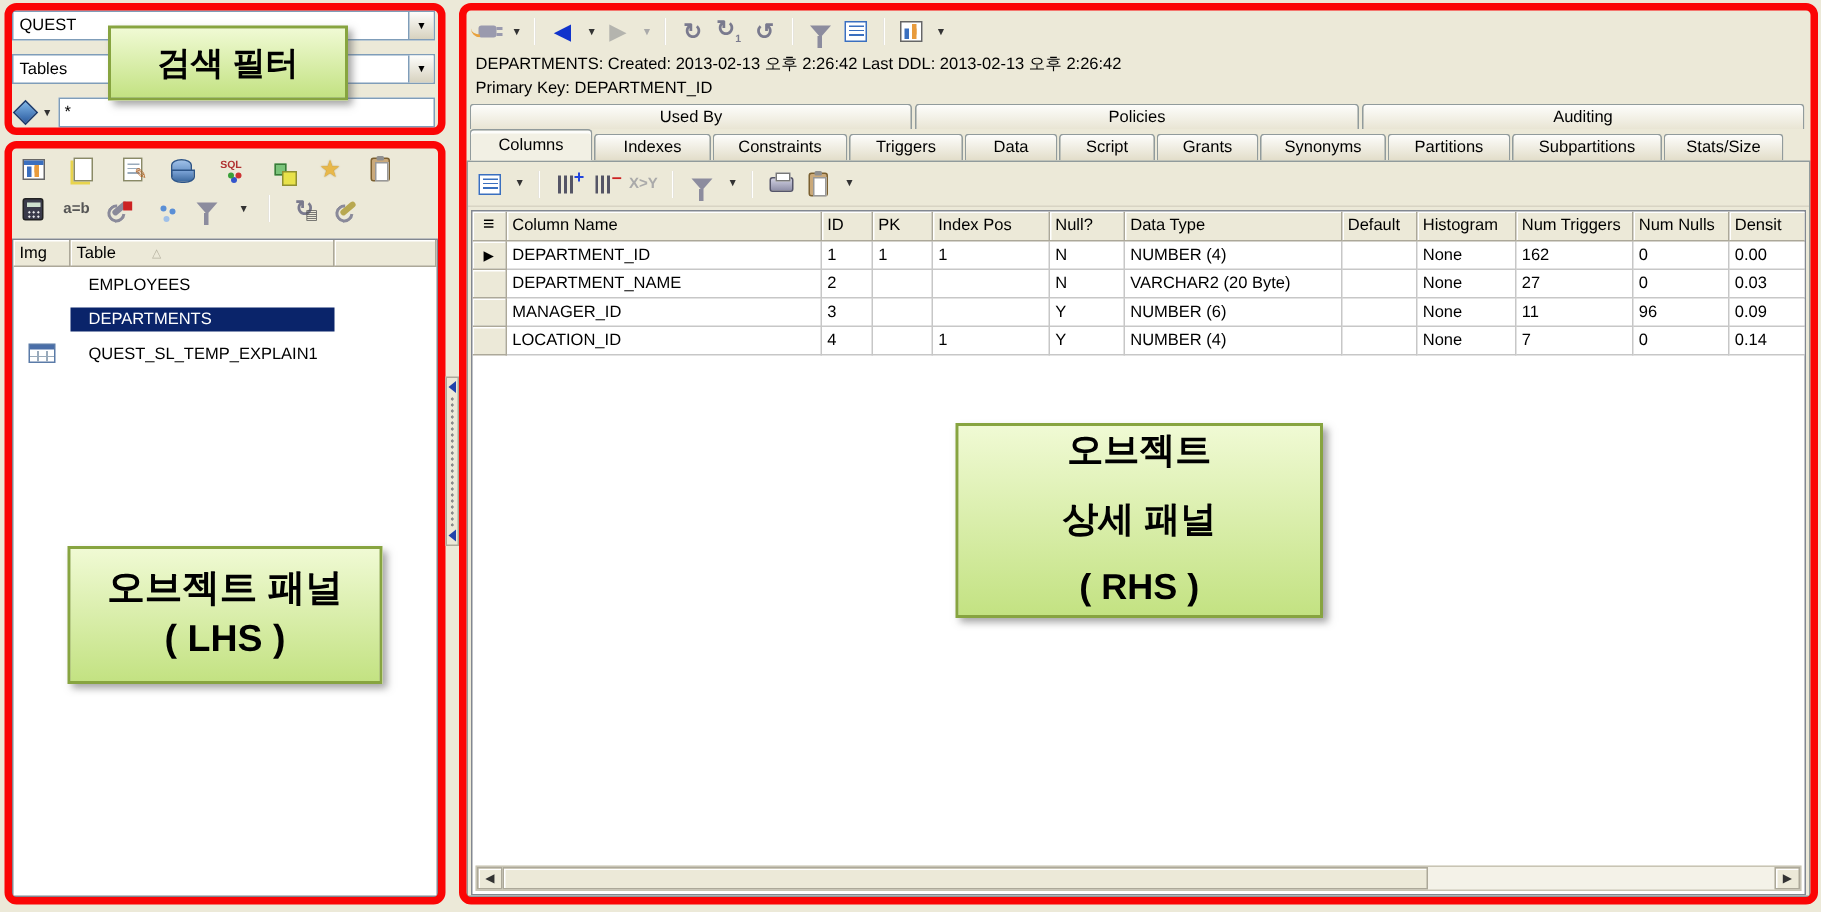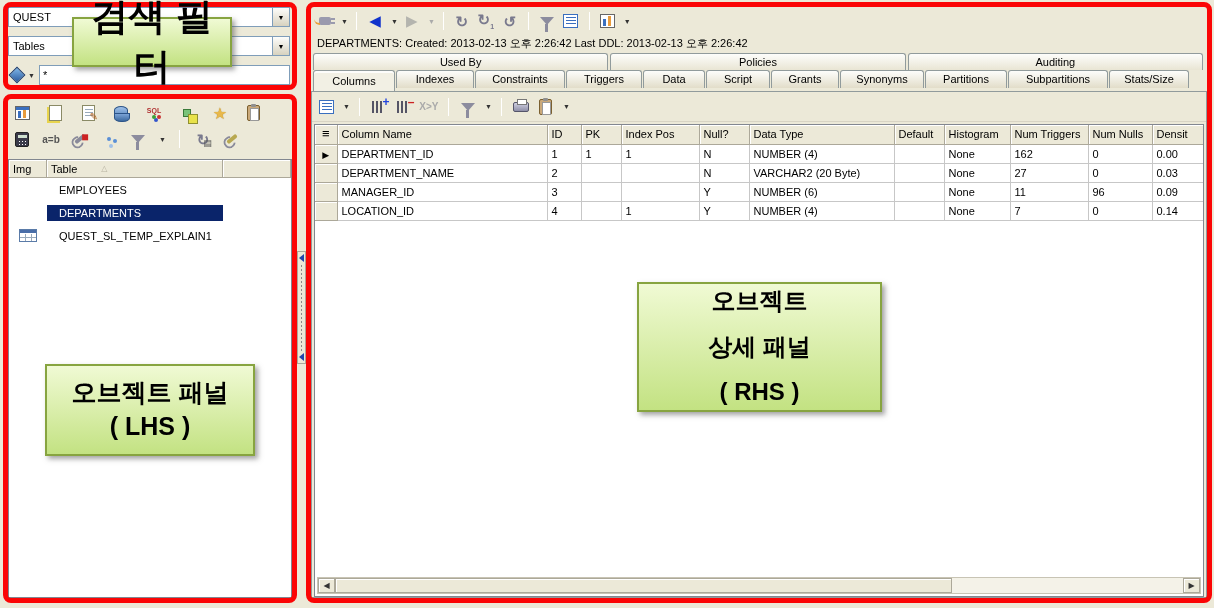--- a/index.html
+++ b/index.html
@@ -29,21 +29,21 @@
     position:absolute;
     z-index:50;
     background:linear-gradient(#f0fad4, #c3e282);
     border:2px solid #87a440;
     box-shadow:3px 3px 5px rgba(90,90,90,.55);
     display:flex; flex-direction:column;
     align-items:center; justify-content:center;
     font-weight:bold; color:#000;
     text-align:center;
   }
-  #annot-search { left:72px; top:17px; width:160px; height:50px; font-size:37px;align-items:center; }
+  #annot-search { left:72px; top:17px; width:160px; height:50px; font-size:22px;align-items:center; }
   #annot-lhs    { left:45px; top:364px; width:210px; height:92px; font-size:25px; line-height:1.35; }
   #annot-rhs    { left:637px; top:282px; width:245px; height:130px; font-size:24px; line-height:1.45;justify-content:space-between; }
 
   
   .combo {
     position:absolute;
     height:20px;
     background:#fff;
     border:1px solid #7f9db9;
     display:flex; align-items:center;
@@ -172,21 +172,21 @@
 
   
   #rhs-panel { position:absolute; left:311px; top:7px; width:896px; height:591px; z-index:10; background:#ece9d8; display:flex; flex-direction:column; }
 
   #rhs-toolbar1 { height:28px; padding:3px 4px; gap:4px; }
   .info-line { padding:1px 6px; height:16px; line-height:15px; white-space:nowrap; overflow:hidden; }
 
   .tabs-upper { display:flex; height:19px; padding:2px 2px 0 2px; }
   .tab-u { flex:1; text-align:center; background:linear-gradient(#fdfdfb,#e9e5d4); border:1px solid #919b9c; border-bottom:none; border-radius:3px 3px 0 0; margin-right:2px; padding-top:2px; }
 
-  .tabs-lower { display:flex; height:21px; padding:0 2px; }
+  .tabs-lower { display:flex; height:21px; padding:0 2px; align-items:flex-end; }
   .tab-l { text-align:center; background:linear-gradient(#fdfdfb,#e2ddc9); border:1px solid #919b9c; border-bottom:none; border-radius:3px 3px 0 0; height:18px; padding:2px 6px 0 6px; margin-right:1px; white-space:nowrap; overflow:hidden; }
   .tab-l.active { background:#f2f0e4; height:21px; padding-top:4px; font-weight:normal; position:relative; z-index:2; box-shadow:inset 0 2px 0 #fdfdfb; }
 
   #tab-page { flex:1; border:1px solid #919b9c; border-top:1px solid #919b9c; background:#ece9d8; display:flex; flex-direction:column; position:relative; }
   #rhs-toolbar2 { height:30px; padding:4px 4px; gap:5px; border-bottom:1px solid #d8d4c4; }
 
   
   #grid-wrap { background:#fff; border:1px solid #828790; margin:2px 2px 0 2px; flex:1; overflow:hidden; position:relative; }
   table.grid { border-collapse:collapse; table-layout:fixed; width:892px; }
   table.grid th, table.grid td { font-weight:normal; text-align:left; padding:1px 4px; height:19px; overflow:hidden; white-space:nowrap; }
@@ -342,20 +342,21 @@
         <span class="details"></span>
       </span>
     <span class="tb-sep"></span>
     <span class="ico">
         <span class="chart"></span>
       </span>
     <span class="caret">▼</span>
   </div>
 
   <div class="info-line">DEPARTMENTS:  Created: 2013-02-13 오후 2:26:42  Last DDL: 2013-02-13 오후 2:26:42</div>
+  <div class="info-line">Primary Key:  DEPARTMENT_ID</div>
 
   <div class="tabs-upper">
     <div class="tab-u">Used By</div>
     <div class="tab-u">Policies</div>
     <div class="tab-u">Auditing</div>
   </div>
 
   <div class="tabs-lower">
     <div class="tab-l active" style="width:82px;">Columns</div>
     <div class="tab-l" style="width:78px;">Indexes</div>

